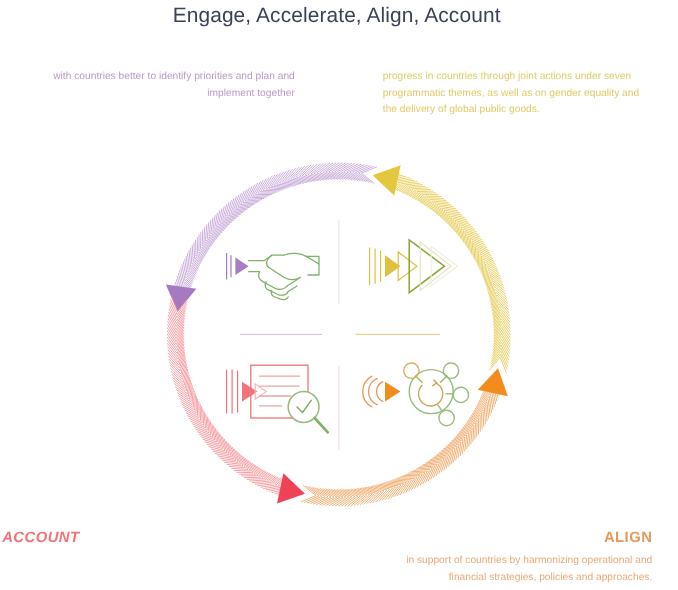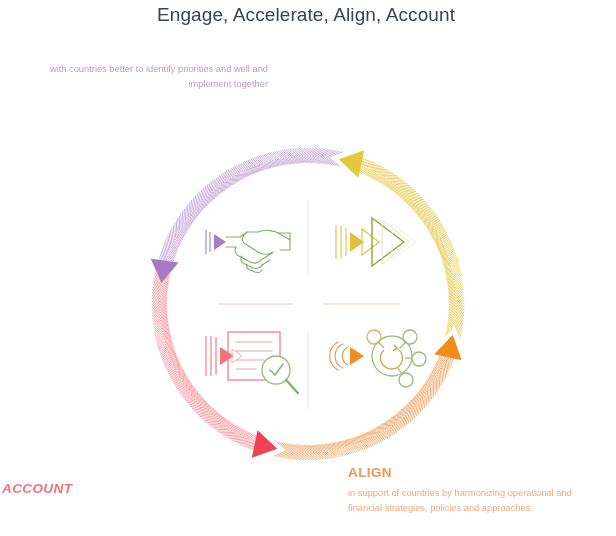--- a/index.html
+++ b/index.html
@@ -24,37 +24,38 @@
     font-size:13.5px;font-weight:bold;letter-spacing:.4px;
     margin:0 0 5px 0;line-height:1.2;
   }
   .quad-text .desc{
     font-size:9.3px;line-height:1.62;font-weight:400;
   }
 
   #engage-text{left:18px;top:62px;text-align:right;}
   #accelerate-text{left:348px;top:62px;text-align:left;width:245px;}
   #account-text{left:2px;top:481px;text-align:left;font-style:italic;}
-  #align-text{left:348px;top:465px;text-align:left;width:245px;}
+  #align-text{left:348px;top:481px;text-align:right;width:245px;}
 
   #wheel{
     position:absolute;left:108px;top:124px;width:400px;height:360px;
   }
   #wheel svg{display:block;width:400px;height:360px;overflow:visible;}
 </style>
 </head>
 <body>
 
 <div id="page-title">Engage, Accelerate, Align, Account</div>
 
 <div class="quad-text" id="engage-text">
-  <div class="desc" style="color:#bb9acd">with countries better to identify priorities and well and implement together</div>
+  <div class="desc" style="color:#bb9acd">with countries better to identify priorities and plan and implement together</div>
 </div>
 
 <div class="quad-text" id="accelerate-text">
+  <div class="desc" style="color:#e2cb69">progress in countries through joint actions under seven programmatic themes, as well as on gender equality and the delivery of global public goods.</div>
 </div>
 
 <div class="quad-text" id="account-text">
   <div class="head" style="color:#f2737a">ACCOUNT</div>
 </div>
 
 <div class="quad-text" id="align-text">
   <div class="head" style="color:#e8965a">ALIGN</div>
   <div class="desc" style="color:#eda878">in support of countries by harmonizing operational and financial strategies, policies and approaches.</div>
 </div>

